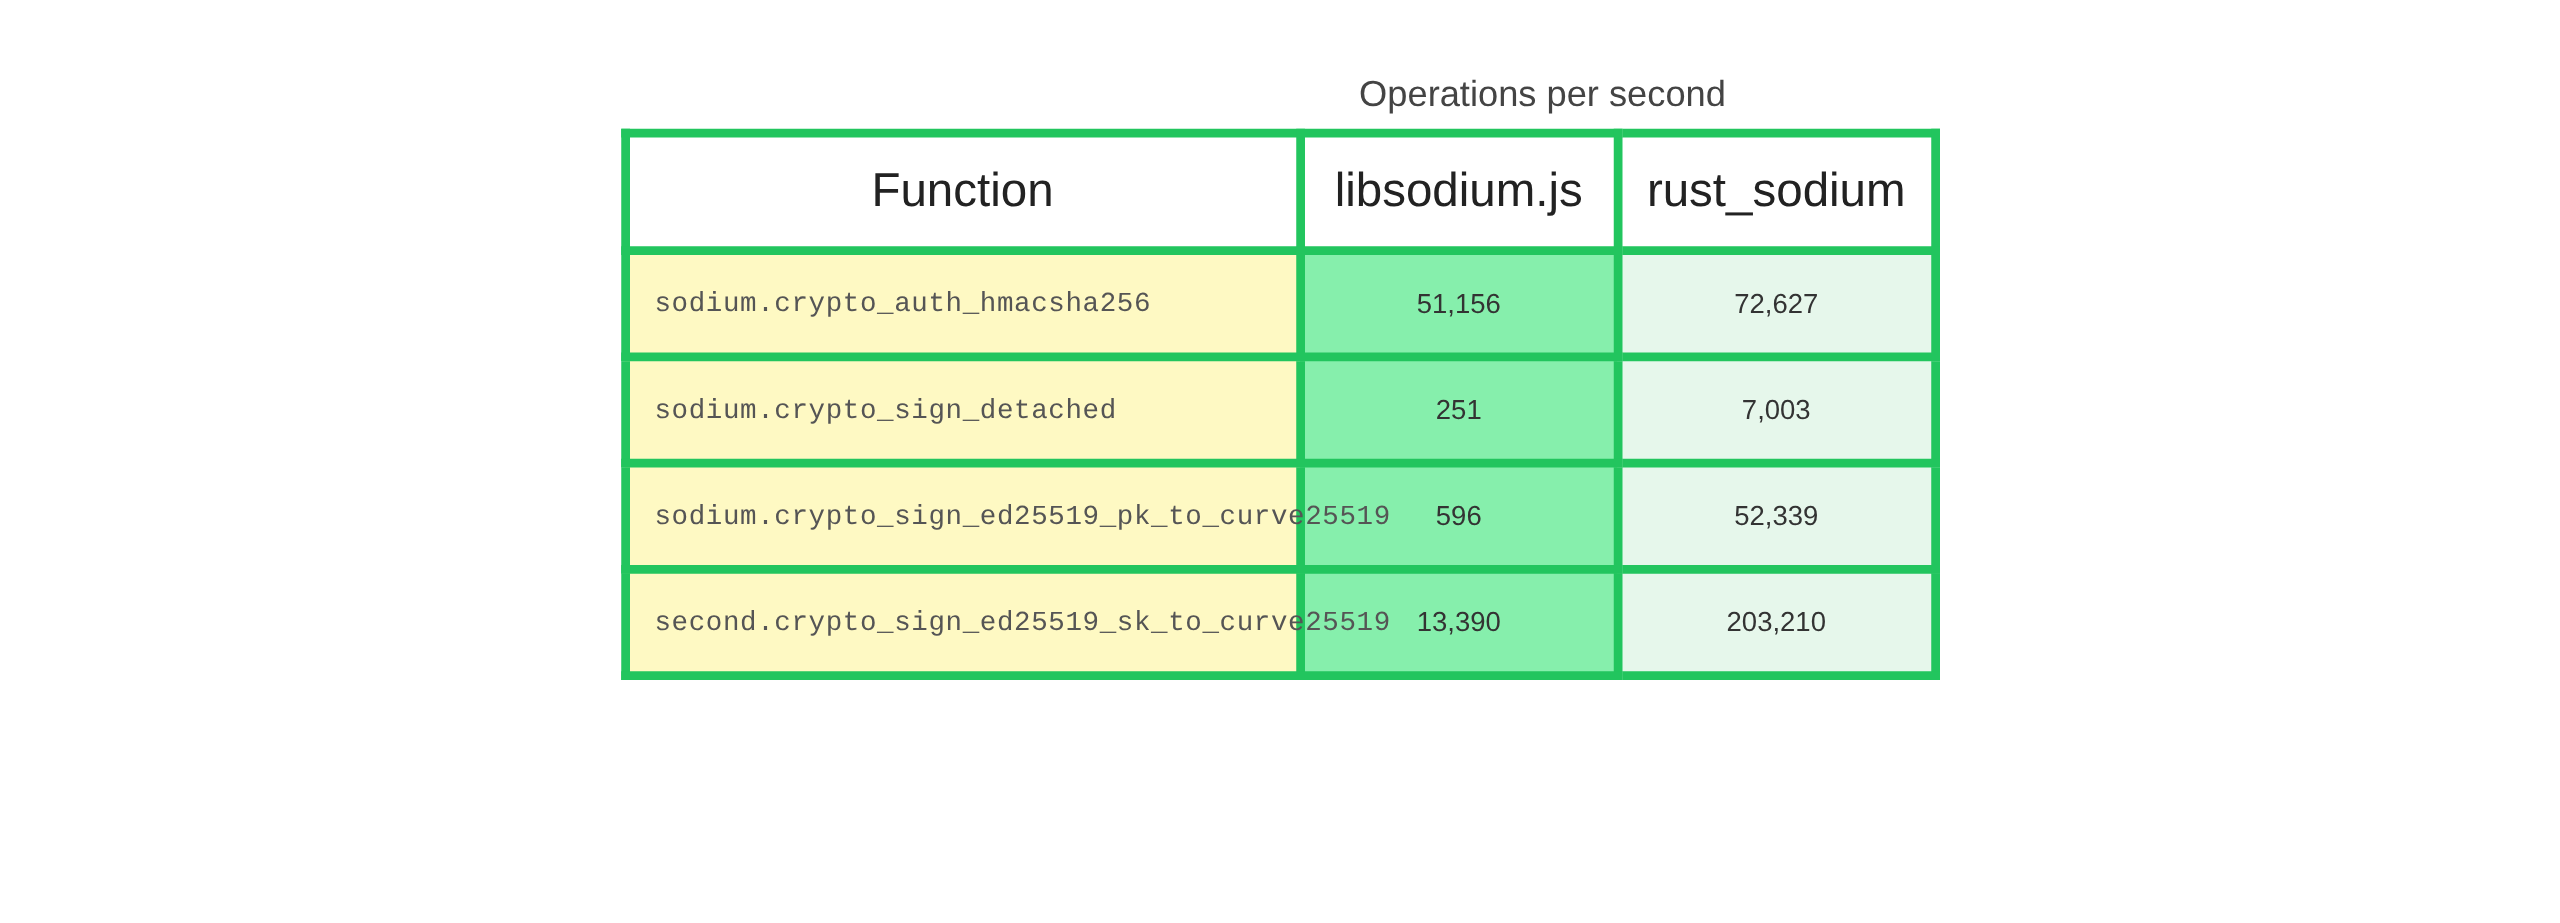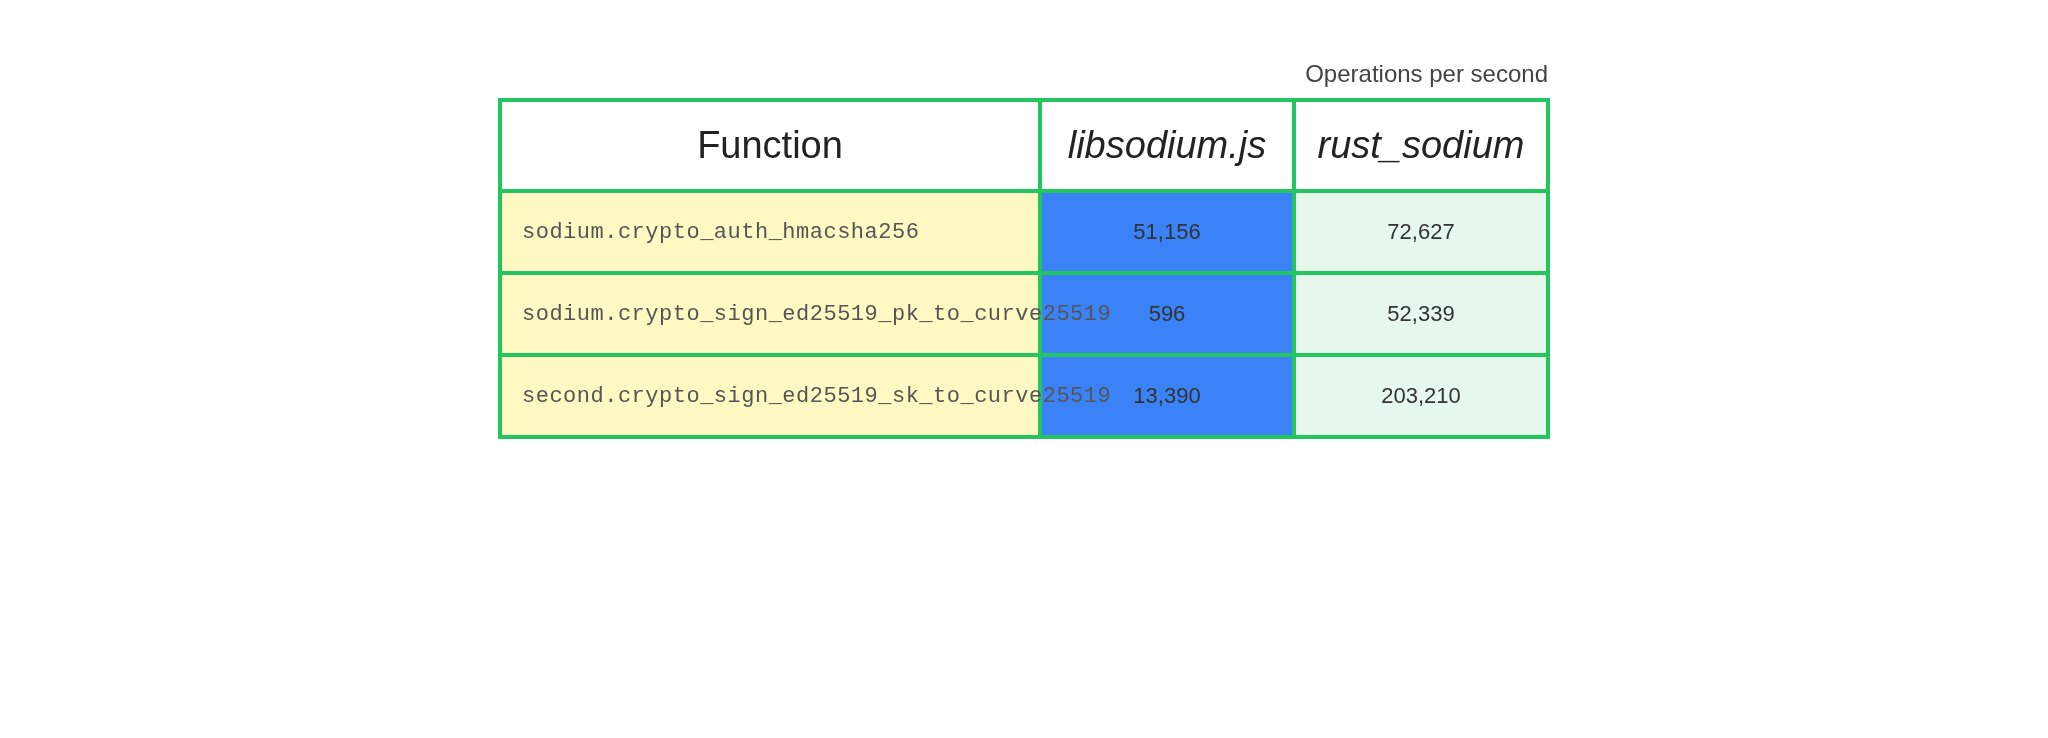--- a/index.html
+++ b/index.html
@@ -11,67 +11,66 @@
       background: #ffffff;
       font-family: -apple-system, BlinkMacSystemFont, "Segoe UI", Helvetica, Arial, sans-serif;
       width: 2048px;
       height: 738px;
       display: flex;
       flex-direction: column;
       align-items: center;
       padding-top: 60px;
     }
     .caption {
-      font-size: 24px;
+      font-size: 29px;
       color: #444;
       margin-bottom: 10px;
-      text-align: right;
+      text-align: center;
       width: 1048px;
       padding-left: 420px;
     }
     table {
       border-collapse: collapse;
       width: 1048px;
       table-layout: fixed;
     }
     th, td {
-      border: 4px solid #22c55e;
+      border: 7px solid #22c55e;
       vertical-align: middle;
     }
     th {
       font-weight: 400;
       font-size: 38px;
       color: #222;
       padding: 22px 12px;
       text-align: center;
       background: #ffffff;
     }
     th.col-func {
       width: 540px;
     }
     th.col-num {
       width: 254px;
-      font-style: italic;
     }
     td.func {
       font-family: "Courier New", Courier, monospace;
       font-size: 22px;
       color: #555;
       padding: 26px 20px;
       text-align: left;
       background: #fef9c3;
       letter-spacing: 0.5px;
       margin-left: 33px;
     }
     td.num {
       font-size: 22px;
       color: #333;
       padding: 26px 12px;
       text-align: center;
-      background: #3b82f6;
+      background: #86efac;
     }
     td.num.hl {
       background: #e6f7eb;
     }
   </style>
 </head>
 <body>
 
 <div class="caption">Operations per second</div>
 
@@ -83,20 +82,25 @@
       <th class="col-num">rust_sodium</th>
     </tr>
   </thead>
   <tbody>
     <tr>
       <td class="func">sodium.crypto_auth_hmacsha256</td>
       <td class="num">51,156</td>
       <td class="num hl">72,627</td>
     </tr>
     <tr>
+      <td class="func">sodium.crypto_sign_detached</td>
+      <td class="num">251</td>
+      <td class="num hl">7,003</td>
+    </tr>
+    <tr>
       <td class="func">sodium.crypto_sign_ed25519_pk_to_curve25519</td>
       <td class="num">596</td>
       <td class="num hl">52,339</td>
     </tr>
     <tr>
       <td class="func">second.crypto_sign_ed25519_sk_to_curve25519</td>
       <td class="num">13,390</td>
       <td class="num hl">203,210</td>
     </tr>
   </tbody>

